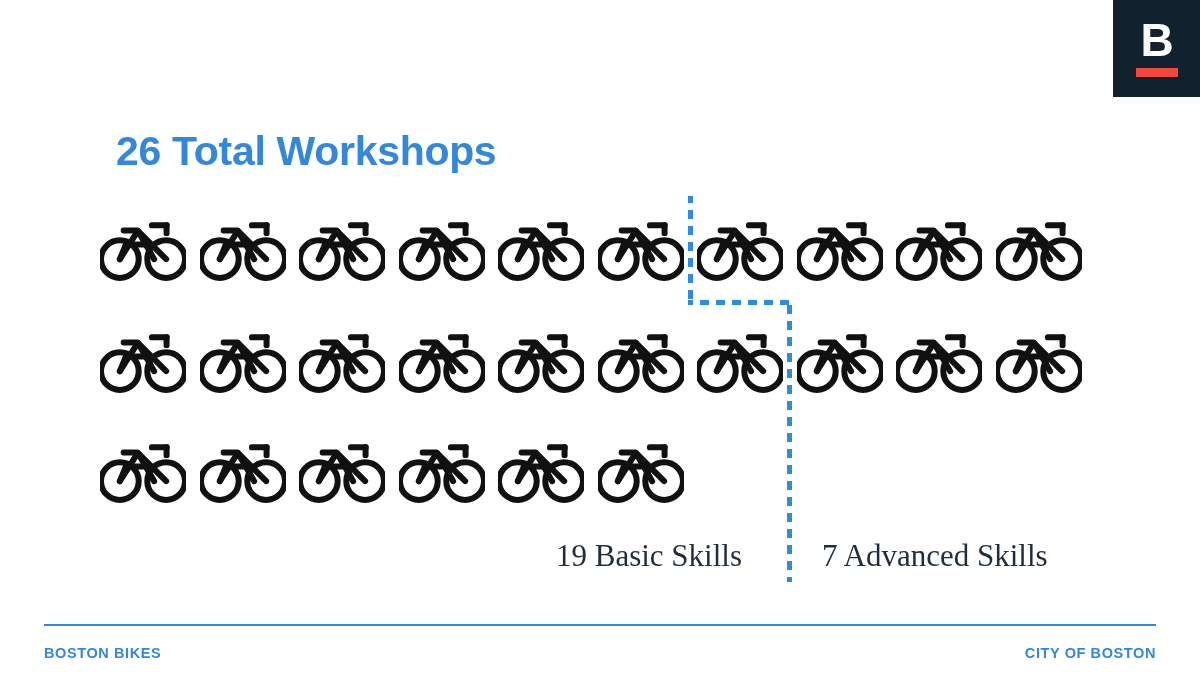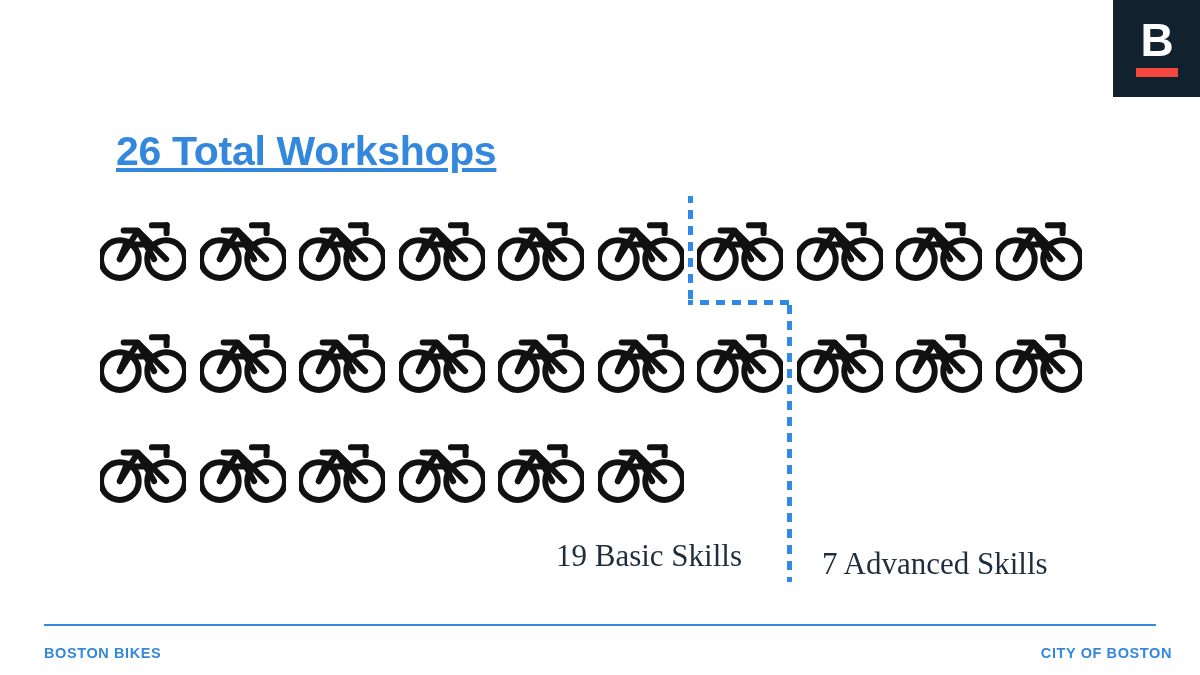--- a/index.html
+++ b/index.html
@@ -50,21 +50,20 @@
   
   .title {
     position: absolute;
     left: 116px;
     top: 128px;
     font-size: 41px;
     font-weight: bold;
     color: #3388dd;
     letter-spacing: -0.3px;
     white-space: nowrap;
-    text-decoration: underline;
   }
 
   
   .picto {
     position: absolute;
     left: 0;
     top: 0;
     width: 1200px;
     height: 675px;
     pointer-events: none;
@@ -101,42 +100,42 @@
 
   
   .caption {
     position: absolute;
     font-family: Liberation Serif, serif;
     font-size: 31px;
     color: #1f2d3d;
     white-space: nowrap;
   }
   .caption-basic { left: 556px; top: 538px; }
-  .caption-adv   { left: 822px; top: 538px; margin-top: 8px; }
+  .caption-adv   { left: 822px; top: 538px; }
 
   
   .footer-rule {
     position: absolute;
     left: 44px;
     top: 624px;
     width: 1112px;
     height: 2px;
     background: #3388dd;
   }
   .footer-left, .footer-right {
     position: absolute;
     top: 645px;
     font-size: 14.5px;
     font-weight: bold;
     color: #3388dd;
     letter-spacing: 0.6px;
     white-space: nowrap;
   }
   .footer-left  { left: 44px; text-align: right; }
-  .footer-right { right: 28px; text-align: right; }
+  .footer-right { right: 44px; text-align: right; }
 </style>
 </head>
 <body>
 
 <div class="slide">
 
   <div class="logo">
     <div class="logo-letter">B</div>
     <div class="logo-bar"></div>
   </div>

